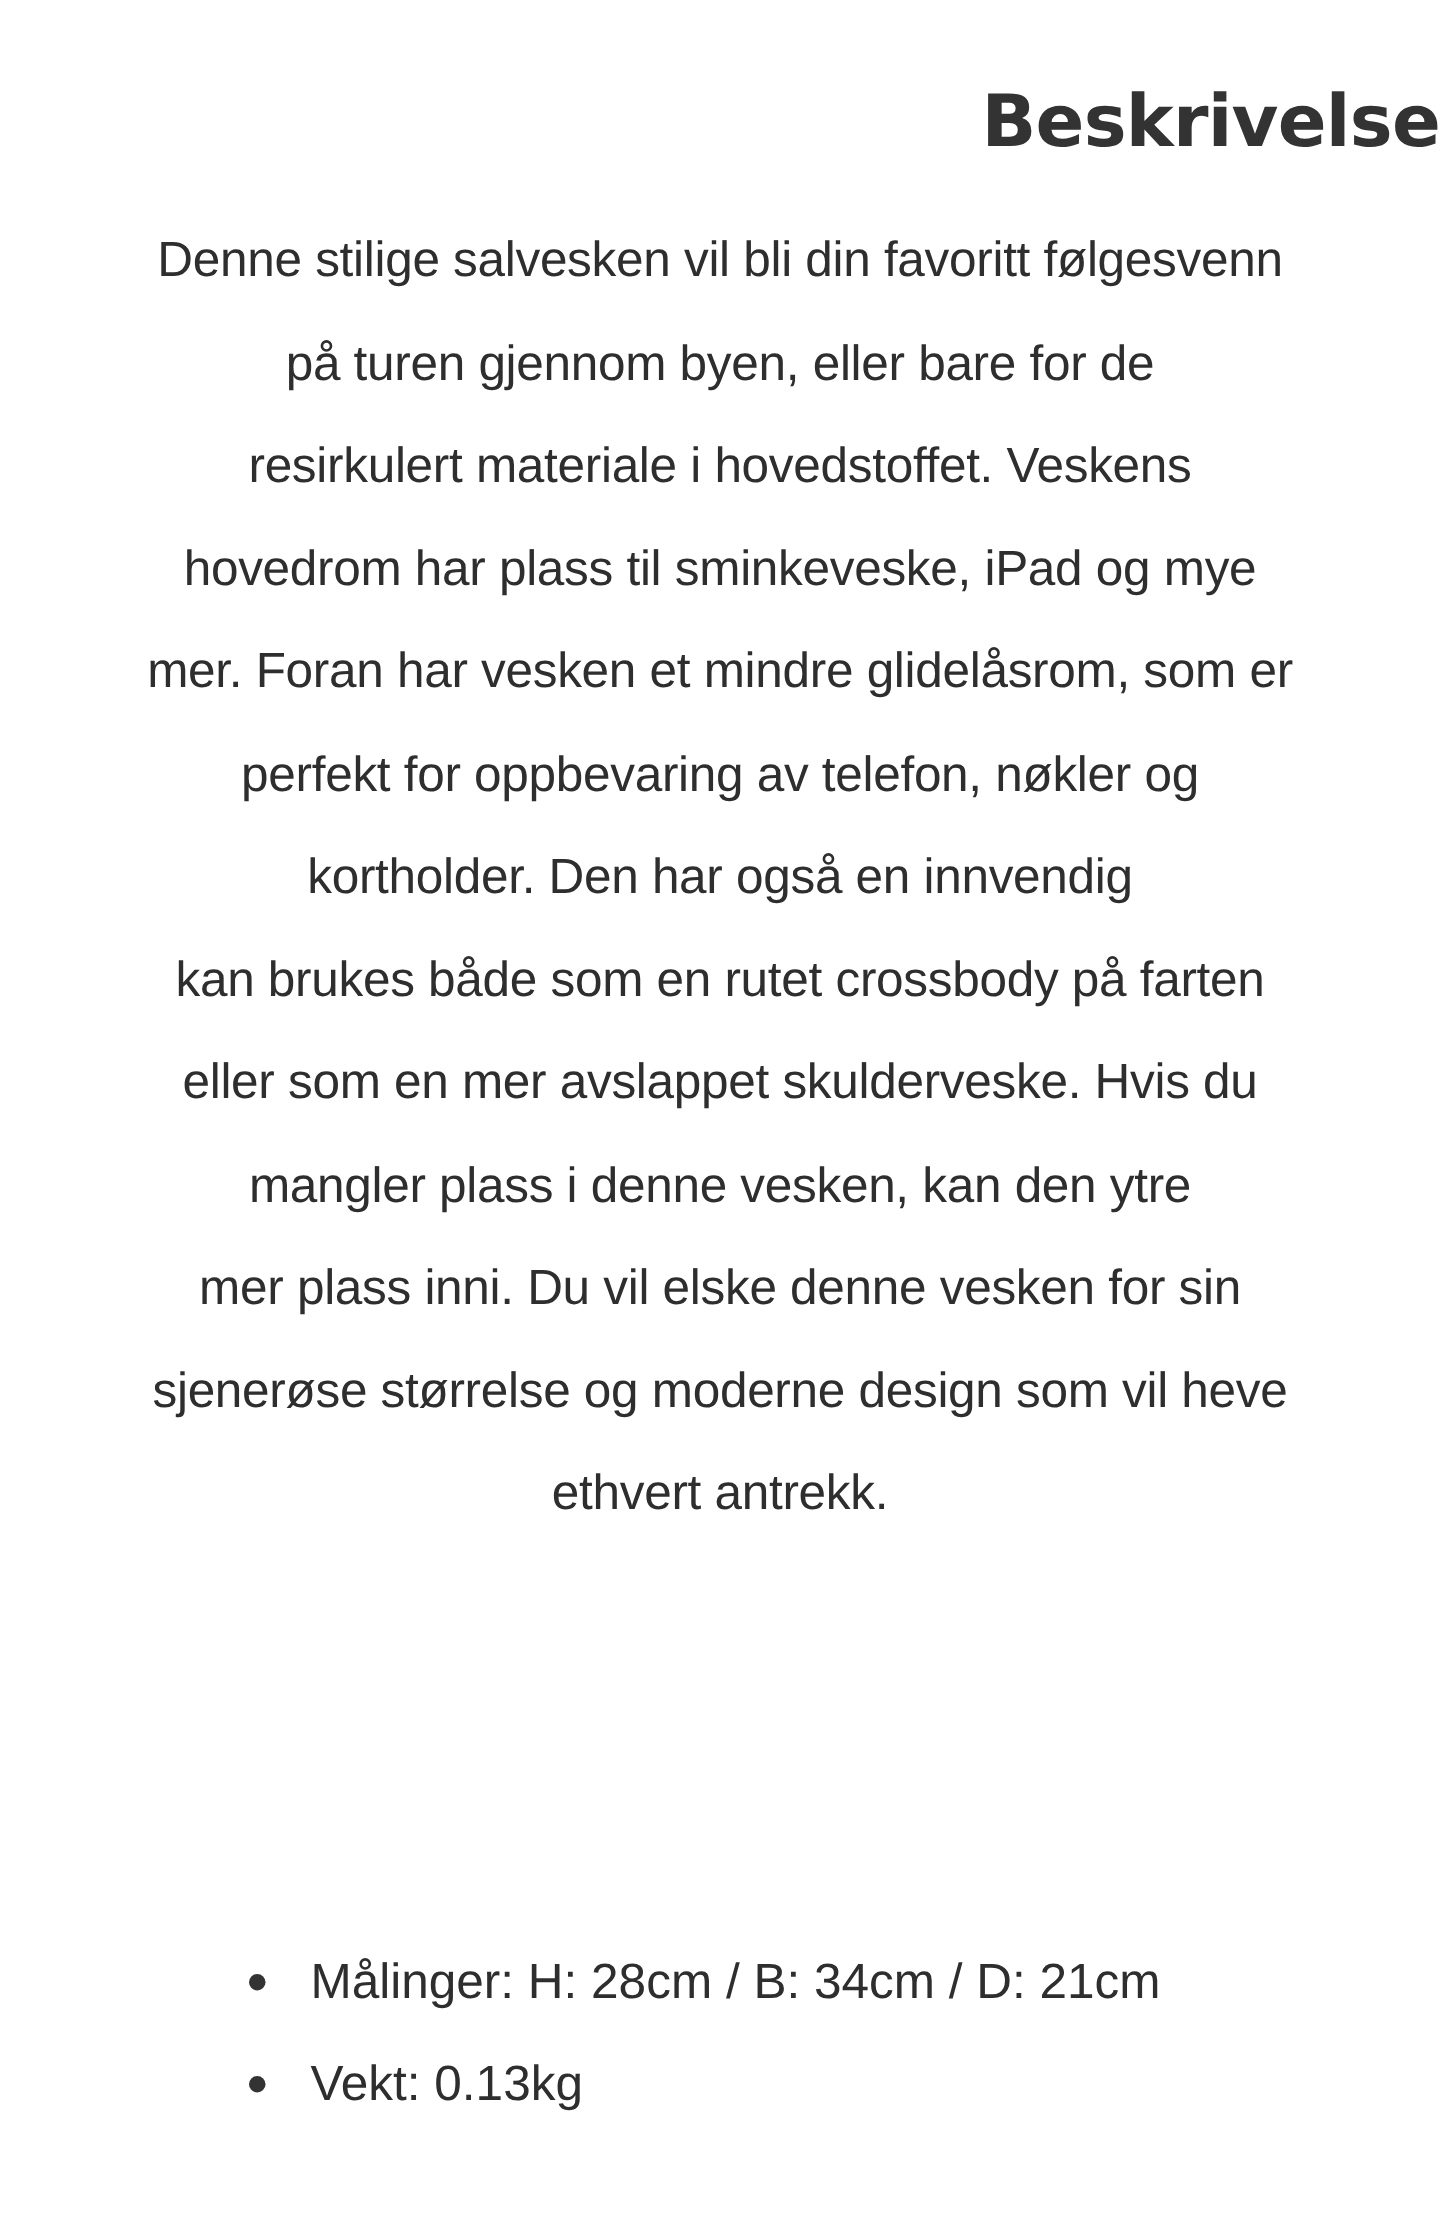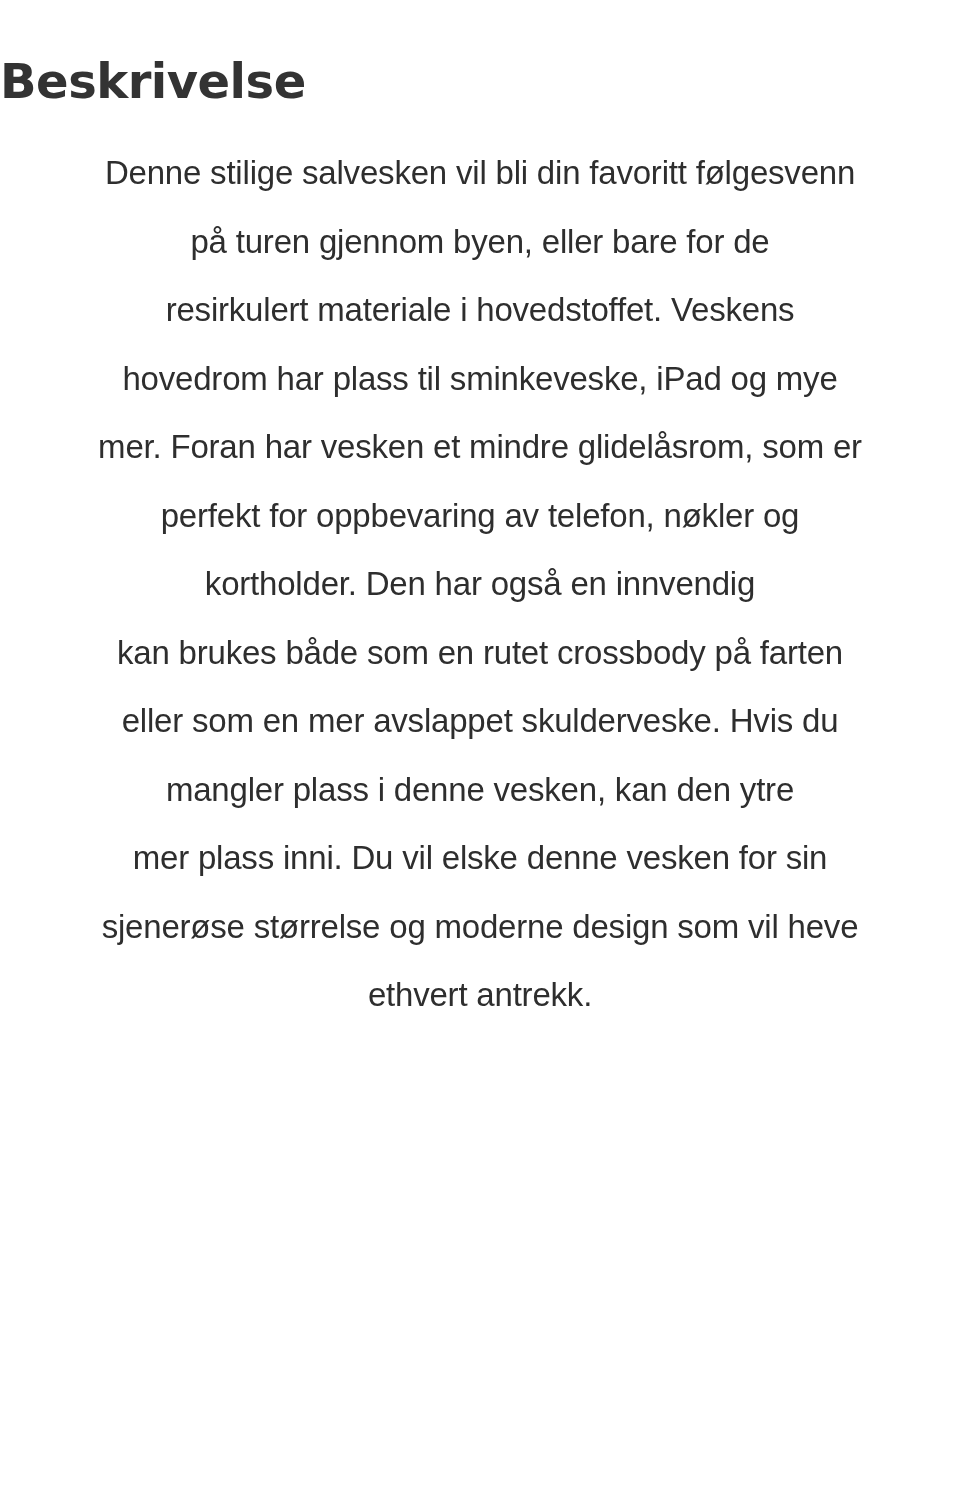--- a/index.html
+++ b/index.html
@@ -17,21 +17,21 @@
     .section {
       position: relative;
       width: 960px;
       height: 1491px;
     }
     .title {
       position: absolute;
       top: 48px;
       left: 0;
       width: 960px;
-      text-align: left;
+      text-align: right;
       font-family: "DejaVu Sans", "Liberation Sans", sans-serif;
       font-weight: bold;
       font-size: 48px;
       line-height: 66px;
       color: #333333;
       margin: 0;
       letter-spacing: -0.5px;
     }
     .desc {
       position: absolute;
@@ -94,13 +94,23 @@
     <span class="line">perfekt for oppbevaring av telefon, nøkler og</span>
     <span class="line">kortholder. Den har også en innvendig</span>
     <span class="line">kan brukes både som en rutet crossbody på farten</span>
     <span class="line">eller som en mer avslappet skulderveske. Hvis du</span>
     <span class="line">mangler plass i denne vesken, kan den ytre</span>
     <span class="line">mer plass inni. Du vil elske denne vesken for sin</span>
     <span class="line">sjenerøse størrelse og moderne design som vil heve</span>
     <span class="line">ethvert antrekk.</span>
   </p>
 
+  <ul class="specs">
+    <li>
+      <span class="bullet"></span>
+      <span>Målinger: H: 28cm / B: 34cm / D: 21cm</span>
+    </li>
+    <li>
+      <span class="bullet"></span>
+      <span>Vekt: 0.13kg</span>
+    </li>
+  </ul>
 </div>
 
 </body></html>

